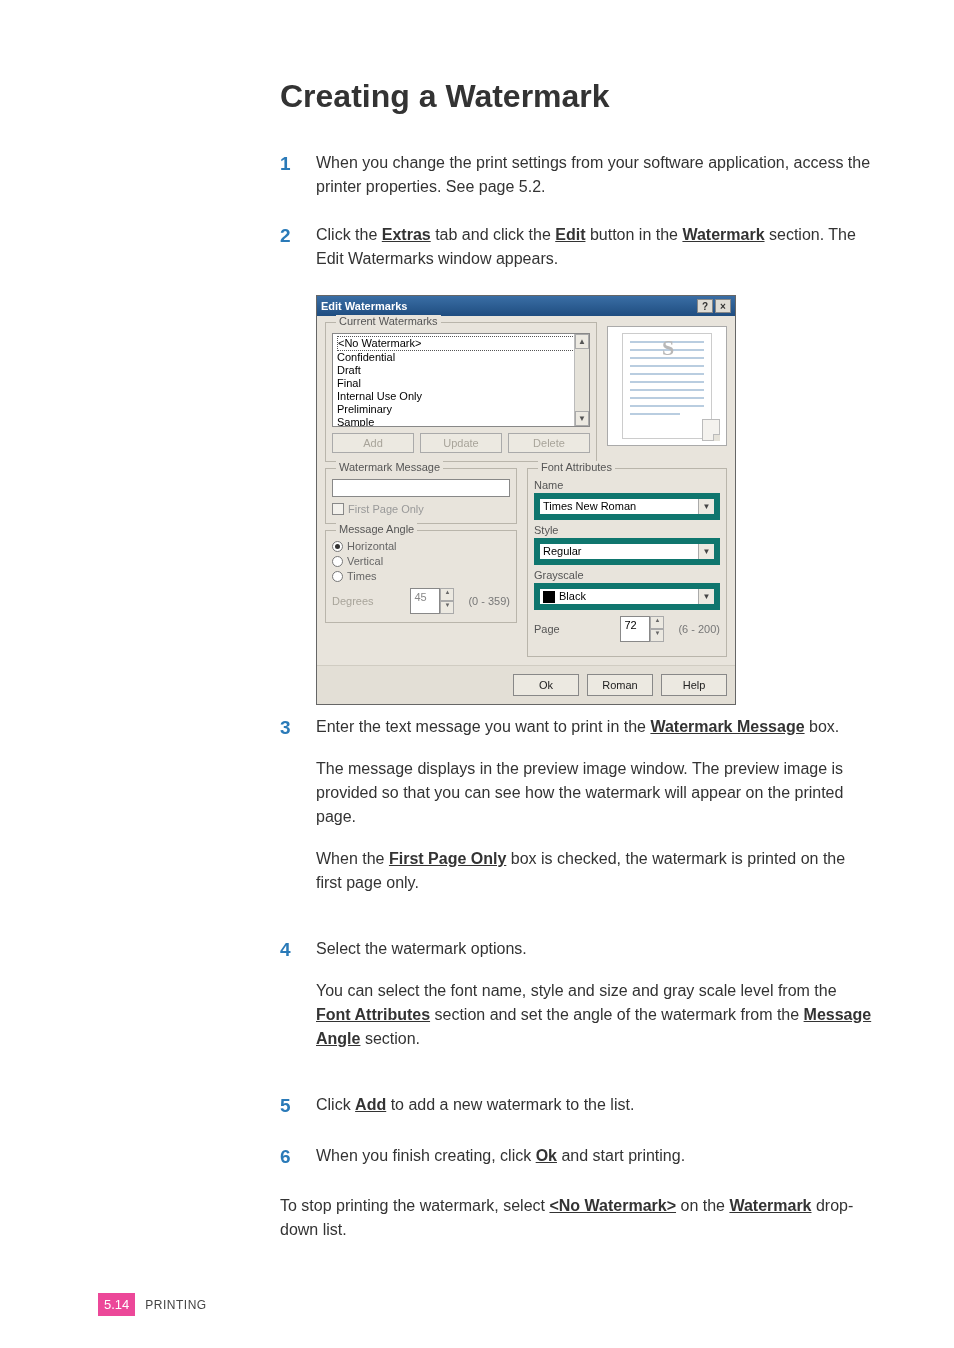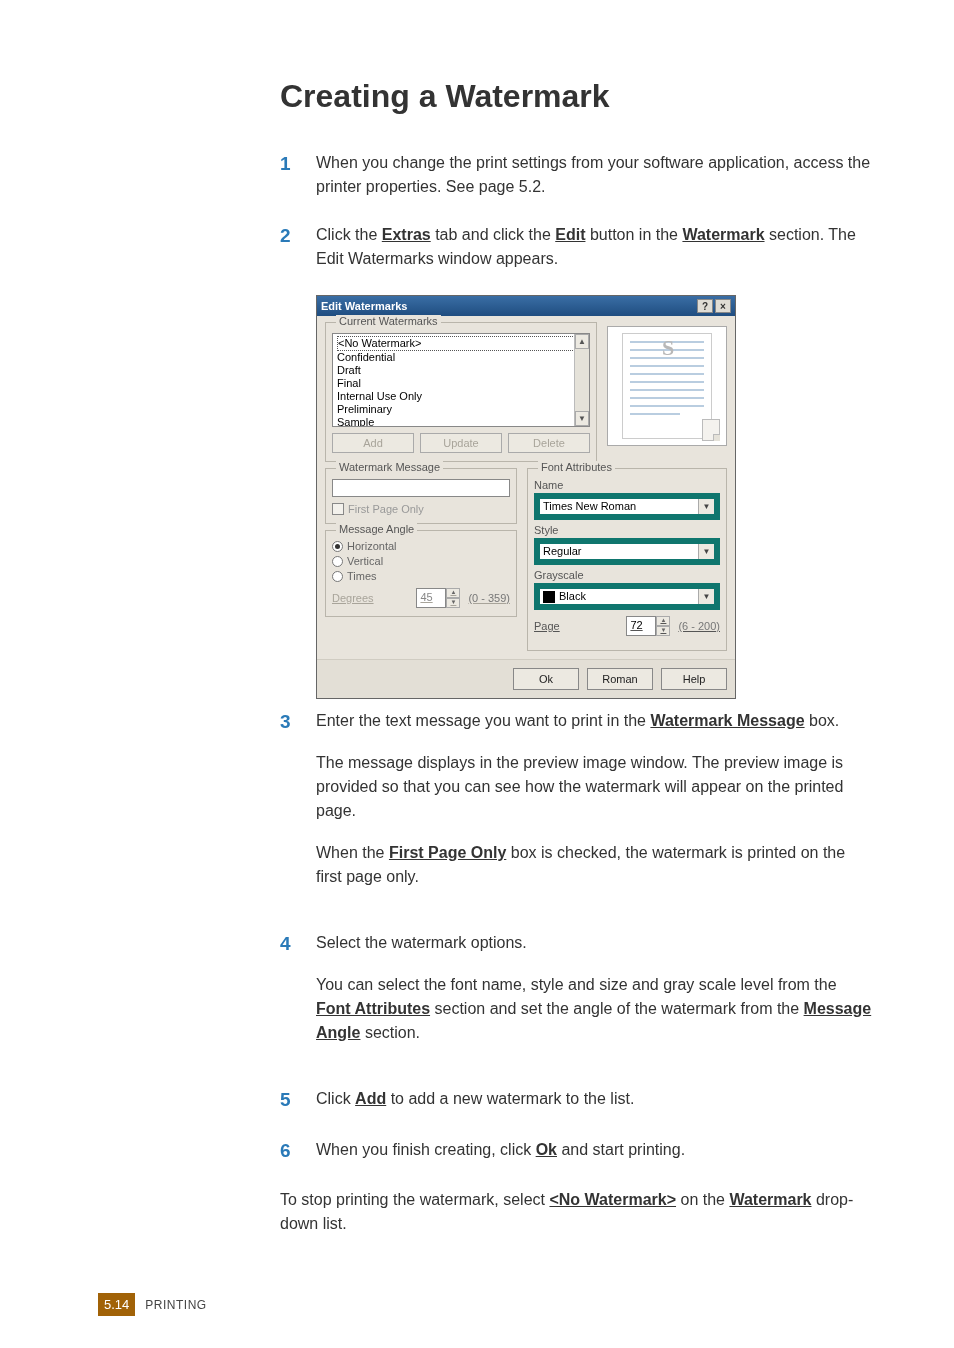--- a/index.html
+++ b/index.html
@@ -205,26 +205,26 @@
     position: relative;
   }
   .radio.checked::after {
     content:"";
     position:absolute;
     left:2px; top:2px;
     width:5px; height:5px;
     border-radius:50%;
     background:#333;
   }
-  .spinrow { display:flex; align-items:center; gap:8px; margin-top:6px; color:#a8a49a;text-decoration:underline;}
+  .spinrow { display:flex; align-items:center; gap:14px; margin-top:6px; color:#a8a49a;}
   .spin {
     display:flex;
   }
   .spin .val {
-    width: 30px; height: 20px;
+    width: 30px; height: 26px;
     border: 1px solid #888;
     background: #fff;
     color:#888;
     font-size:11px;
     text-align:left;
     padding-left:3px;
     line-height:16px;
   }
   .spin .arrows {
     width: 14px;
@@ -288,21 +288,21 @@
 
   .footer {
     position: absolute;
     left: 98px;
     bottom: 32px;
     display: flex;
     align-items: center;
     gap: 10px;
   }
   .footer .badge {
-    background: #a16207;
+    background: #ec4899;
     color: #fff;
     font-size: 13px;
     padding: 4px 6px;
     font-weight: 400;
   }
   .footer .badge .pg { font-weight: 400; }
   .footer .cat {
     font-size: 12px;
     letter-spacing: 0.5px;
     color: #444;

